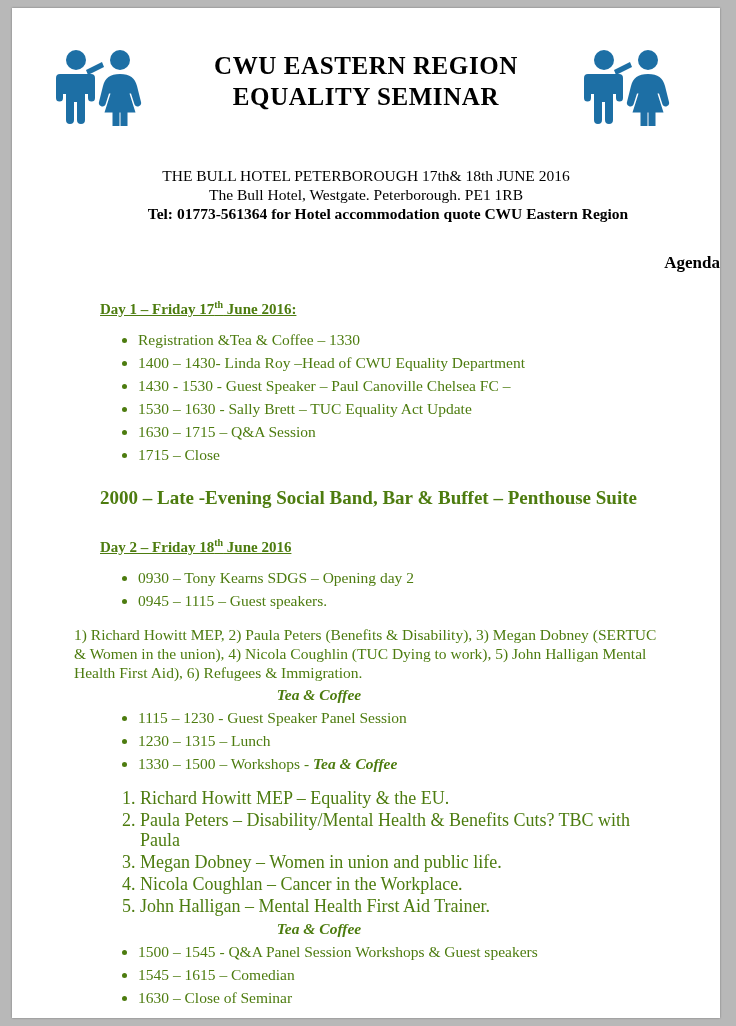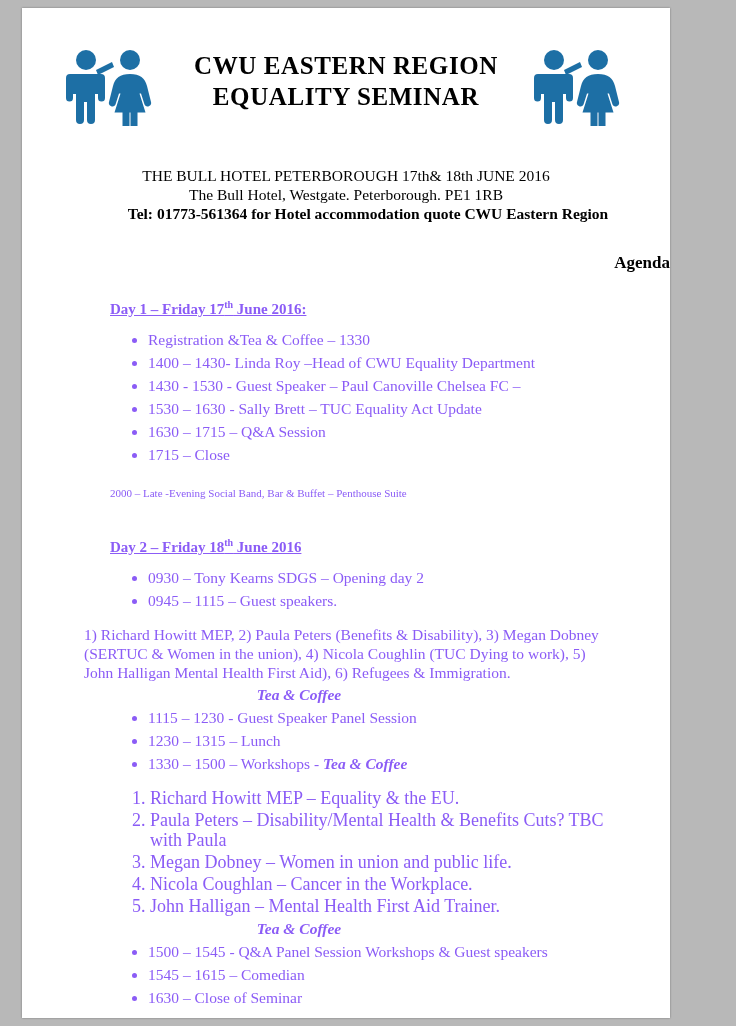--- a/index.html
+++ b/index.html
@@ -8,23 +8,23 @@
     background: #b8b8b8;
   }
   body {
     width: 736px;
     height: 1026px;
     overflow: hidden;
     font-family: "Liberation Serif", serif;
   }
   .page {
     position: absolute;
-    left: 22px;
+    left: 12px;
     top: 8px;
-    width: 648px;
+    width: 708px;
     height: 1010px;
     background: #ffffff;
     box-shadow: 0 0 2px rgba(0,0,0,0.35);
     box-sizing: border-box;
   }
   .header {
     position: relative;
     height: 112px;
     margin: 22px 30px 0 30px;
   }
@@ -61,21 +61,21 @@
   .venue .bold { font-weight: bold; padding-left: 44px; }
   .agenda-heading {
     text-align: right;
     font-weight: bold;
     font-size: 17px;
     margin-top: 30px;
   }
   .body {
     margin: 0 62px 0 88px;
     font-size: 15.5px;
-    color: #8b5cf6;
+    color: #4d7c0f;
   }
   .day-heading {
     font-weight: bold;
     text-decoration: underline;
     font-size: 15px;
     margin-top: 26px;
     margin-bottom: 4px;
     display: inline-block;
   }
   .sup { font-size: 10px; vertical-align: super; }
@@ -83,24 +83,24 @@
     margin: 8px 0 0 0;
     padding-left: 38px;
     list-style-type: disc;
   }
   ul.bullets li {
     margin: 0 0 3px 0;
     line-height: 20px;
     font-size: 15.5px;
   }
   .evening {
-    font-weight: normal;
-    font-size: 11px;
+    font-weight: bold;
+    font-size: 19px;
     margin-top: 22px;
-    margin-bottom: 12px;
+    margin-bottom: 2px;
   }
   .para {
     margin-top: 14px;
     line-height: 19px;
     font-size: 15.5px;
   }
   .tea {
     text-align: center;
     font-weight: bold;
     font-style: italic;

